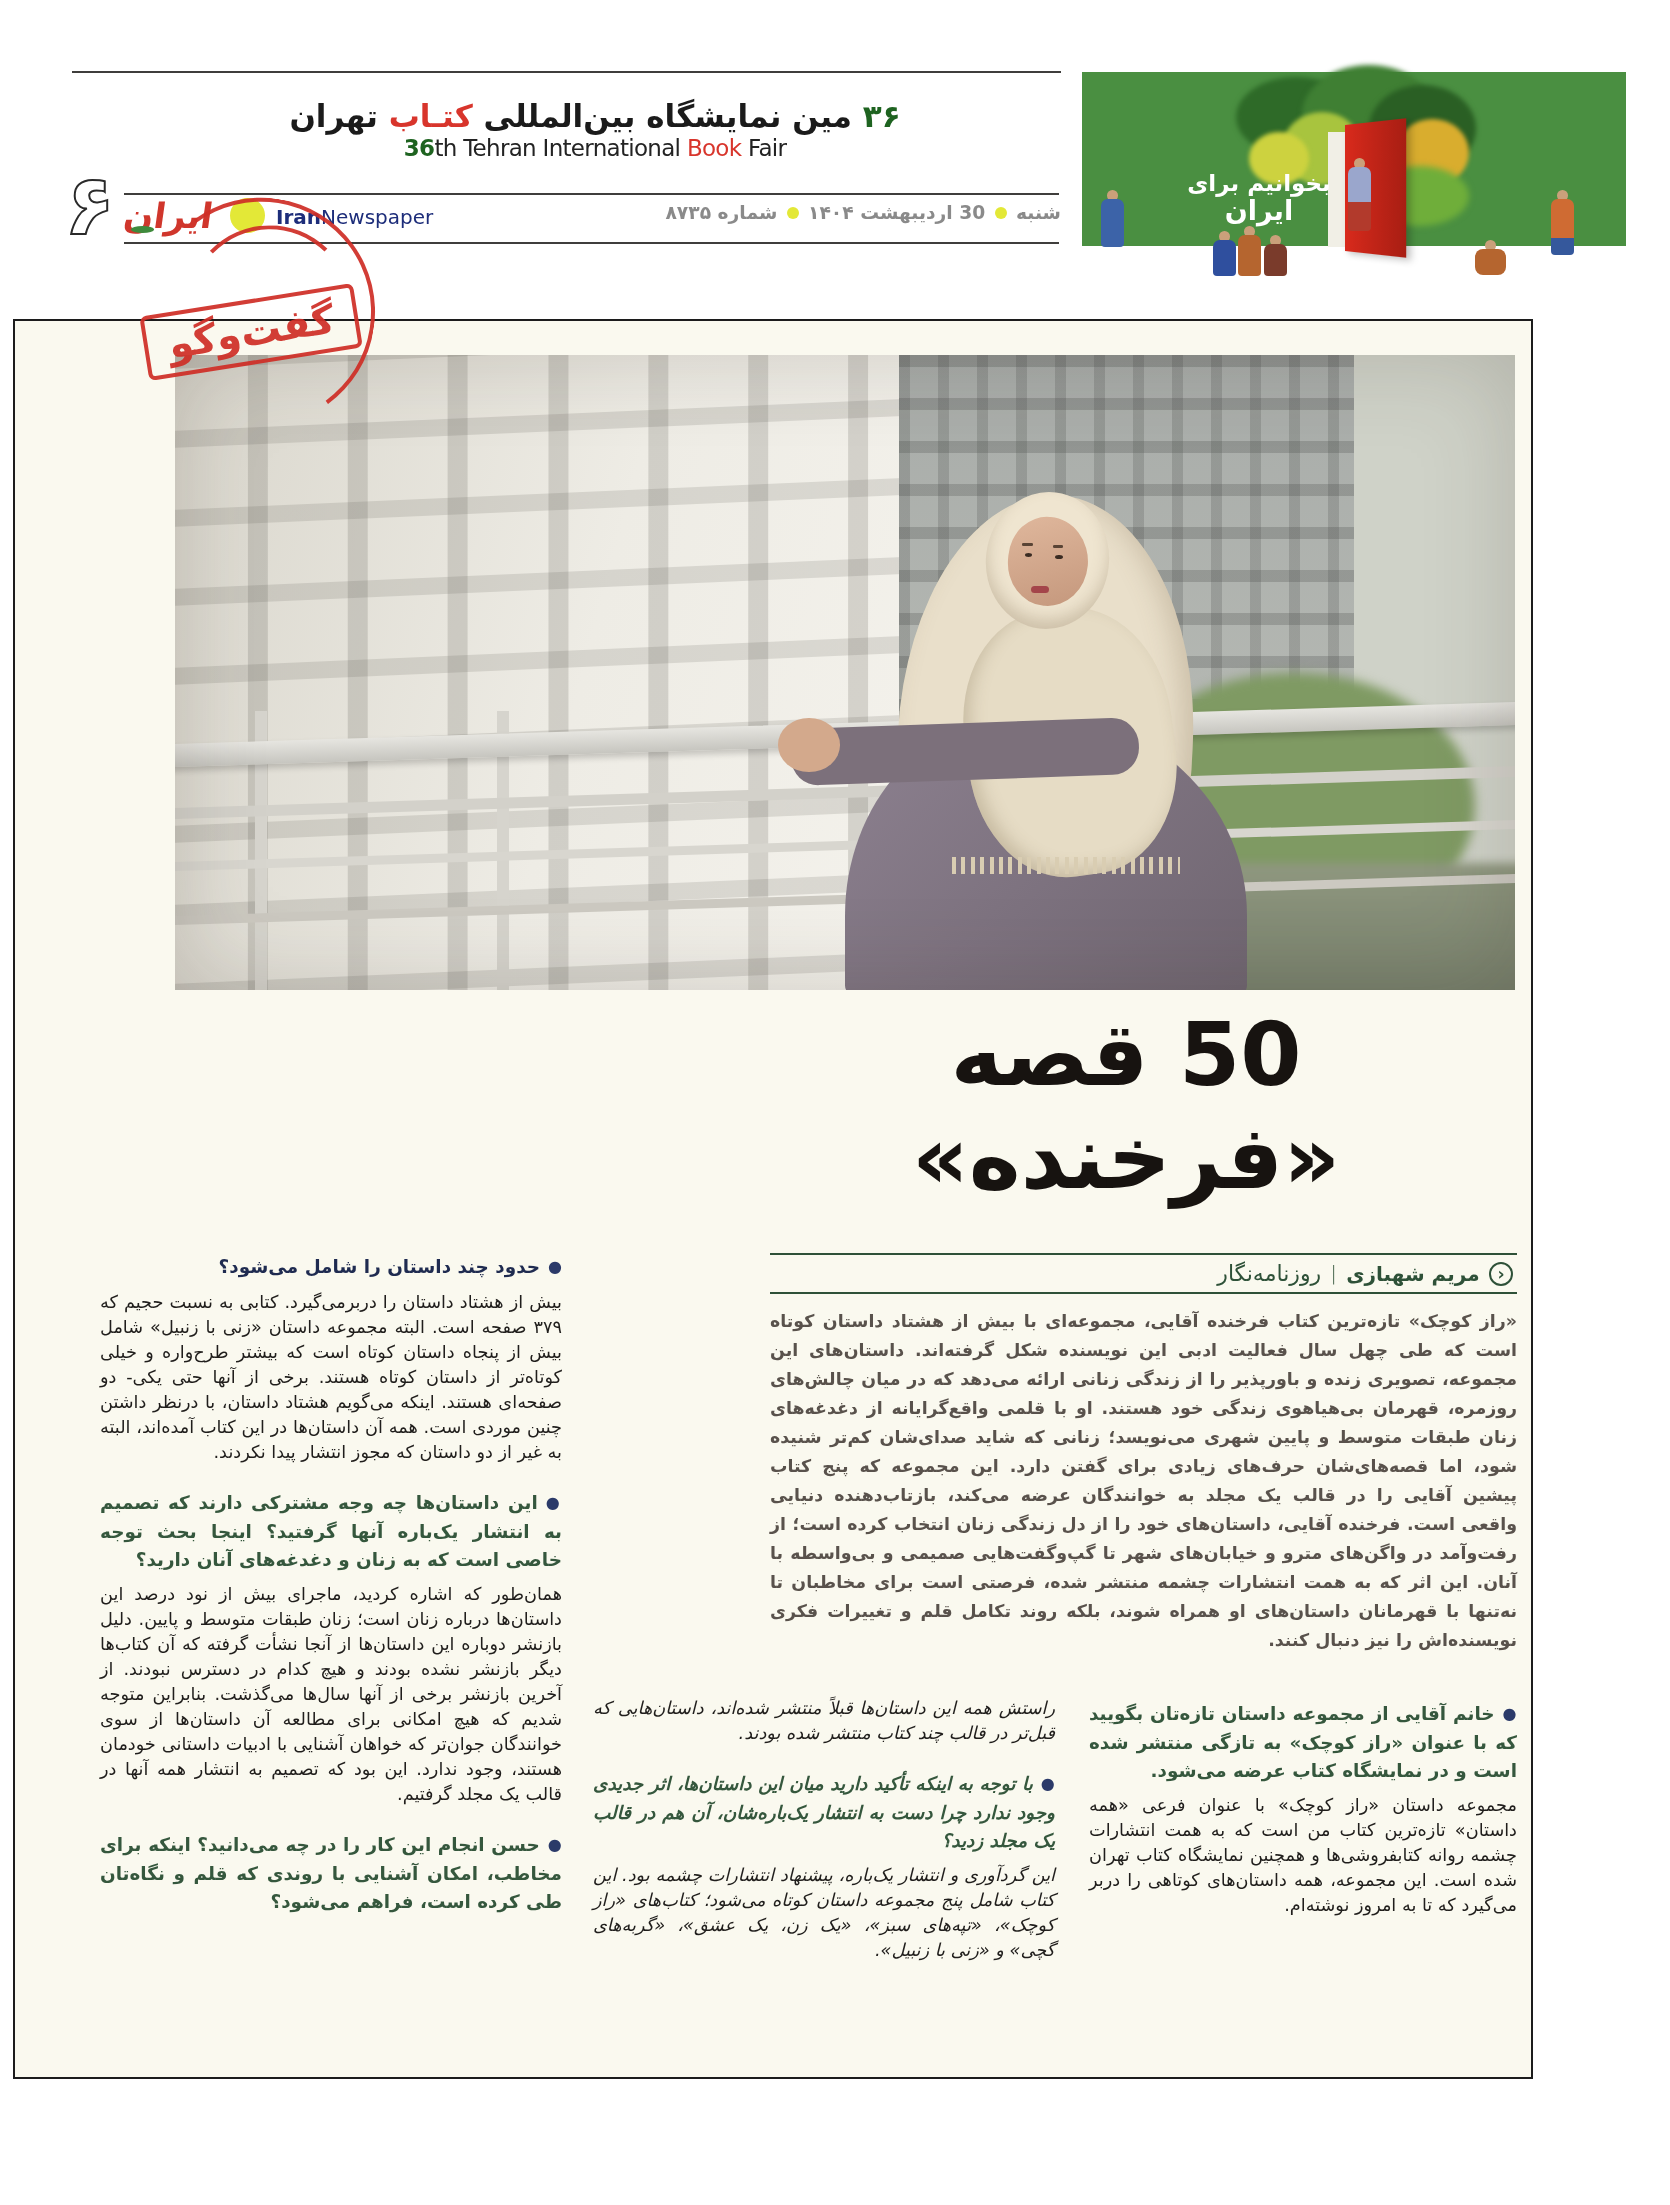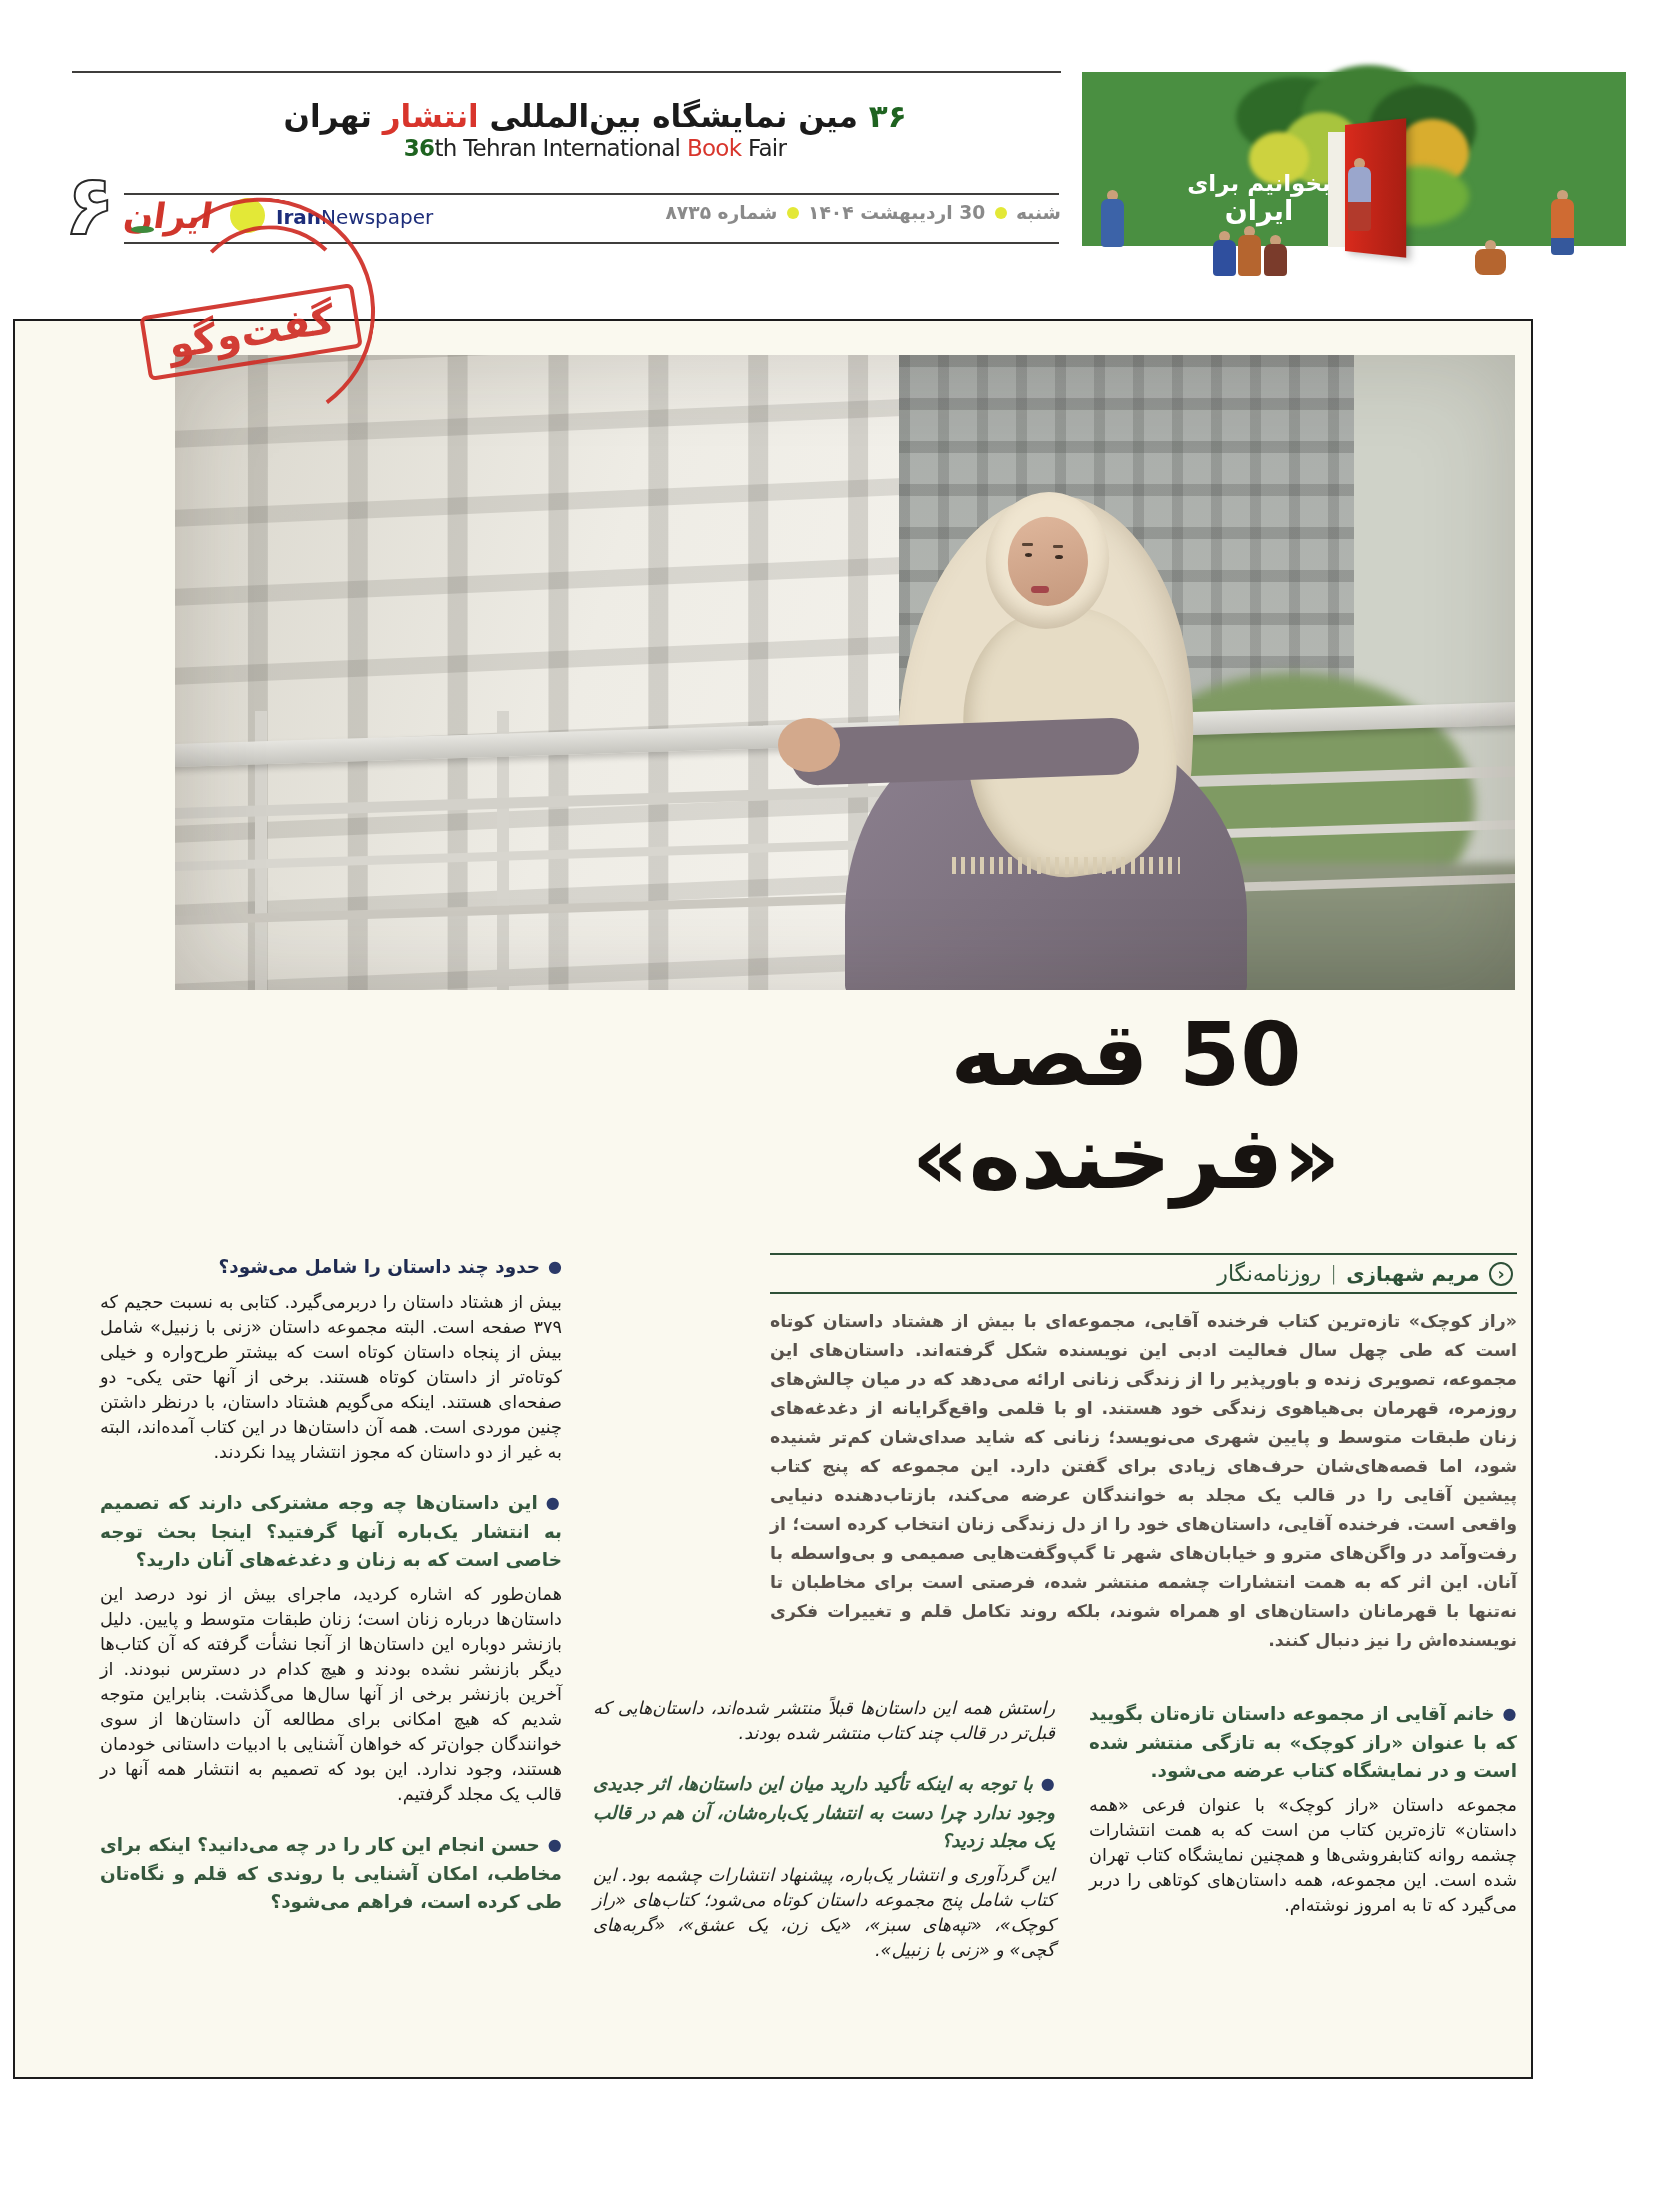--- a/index.html
+++ b/index.html
@@ -134,21 +134,21 @@
   .qdot{color:#2b3a69;font-size:16px;margin-left:8px;position:relative;top:-1.3px;}
 </style>
 </head>
 <body>
 
 <div class="sheet">
 
   <div class="rule" style="left:72px;top:71px;width:989px;"></div>
   <div class="page-num">۶</div>
   <div class="fa-title">
-    <span class="grn">۳۶</span><span> مین نمایشگاه بین‌المللی </span><span class="red">انتشار</span><span> تهران</span>
+    <span class="grn">۳۶</span><span> مین نمایشگاه بین‌المللی </span><span class="red">کتـاب</span><span> تهران</span>
   </div>
   <div class="en-title">
     <span class="grn">36</span><span>th Tehran International </span><span class="red">Book</span><span> Fair</span>
   </div>
   <div class="rule" style="left:124px;top:193px;width:935px;"></div>
   <div class="date-row">
     <span>شنبه</span>
     <span class="dot"></span>
     <span>30 اردیبهشت ۱۴۰۴</span>
     <span class="dot"></span>

